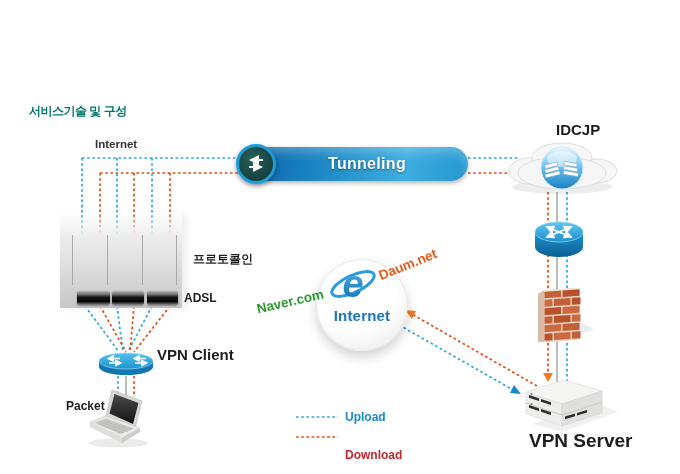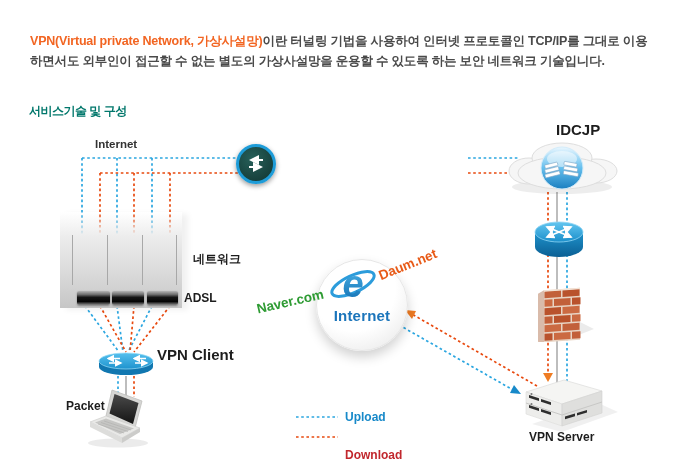--- a/index.html
+++ b/index.html
@@ -47,21 +47,20 @@
   .legend-txt{font-size:12px;font-weight:bold;text-align:center;}
   .legend-up{left:345px;top:410px;color:#1789c9;}
   .legend-down{left:345px;top:448px;color:#c1272d;}
   svg{display:block;}
 </style>
 </head>
 <body>
 
 <div class="stage">
 
-  <p class="abs intro"><span class="hl">VPN(Virtual private Network, 가상사설망)</span><span>이란 터널링 기법을 사용하여 인터넷 프로토콜인 TCP/IP를 그대로 이용하면서도 외부인이 접근할 수 없는 별도의 가상사설망을 운용할 수 있도록 하는 보안 네트워크 기술입니다.</span></p>
 
   <h2 class="abs sec-title">서비스기술 및 구성</h2>
 
   <svg class="abs" style="left:0;top:0" width="680" height="474" viewBox="0 0 680 474">
 
     <g stroke="#9a9a9a" stroke-width="1.3">
       <line x1="126" y1="376" x2="126" y2="397"></line>
       <line x1="557" y1="192" x2="557" y2="389"></line>
     </g>
 
@@ -103,23 +102,24 @@
     <span class="tick" style="left:12px"></span>
     <span class="tick" style="left:47px"></span>
     <span class="tick" style="left:82px"></span>
     <span class="tick" style="left:116px"></span>
   </div>
   <div class="abs modem" style="left:77px;width:33px;"></div>
   <div class="abs modem" style="left:112px;width:32px;"></div>
   <div class="abs modem" style="left:147px;width:31px;"></div>
 
   <div class="abs lbl lbl-sm" style="left:95px;top:138px;color:#333;">Internet</div>
-  <div class="abs lbl lbl-md" style="left:193px;top:251px;">네트워크</div>
+  <div class="abs lbl lbl-md" style="left:193px;top:251px;">프로토콜인</div>
   <div class="abs lbl lbl-md" style="left:184px;top:291px;">ADSL</div>
 
+  <div class="abs pill">Tunneling</div>
   <div class="abs pill-circle">
     <svg width="28" height="28" viewBox="0 0 28 28" style="margin:3px 0 0 3px">
       <defs>
         <marker id="aw" markerWidth="5" markerHeight="5" refX="4" refY="2.5" orient="auto">
           <path d="M0,0 L5,2.5 L0,5 Z" fill="#fff"></path>
         </marker>
       </defs>
       <line x1="21" y1="10" x2="9" y2="10" stroke="#fff" stroke-width="2" marker-end="url(#aw)"></line>
       <line x1="7" y1="17" x2="19" y2="17" stroke="#fff" stroke-width="2" marker-end="url(#aw)"></line>
     </svg>
@@ -218,21 +218,21 @@
       <polygon points="31,23 41,26.3 41,29 31,25.7"></polygon>
       <polygon points="43,27 53,30.3 53,33 43,29.7"></polygon>
       <polygon points="31,33 41,36.3 41,39 31,35.7"></polygon>
       <polygon points="43,37 53,40.3 53,43 43,39.7"></polygon>
       <polygon points="67,44.6 77,41.6 77,44.2 67,47.2"></polygon>
       <polygon points="79,41 89,38 89,40.6 79,43.6"></polygon>
     </g>
     <circle cx="33.5" cy="22" r="1" fill="#777"></circle>
     <circle cx="33.5" cy="32" r="1" fill="#777"></circle>
   </svg>
-  <div class="abs lbl" style="left:529px;top:430px;font-size:12px;">VPN Server</div>
+  <div class="abs lbl" style="left:529px;top:430px;font-size:19px;">VPN Server</div>
 
   <div class="abs globe"></div>
   <svg class="abs" style="left:329px;top:263px" width="48" height="44" viewBox="0 0 48 44">
     <defs>
       <linearGradient id="eg" x1="0" y1="0" x2="0" y2="1">
         <stop offset="0" stop-color="#52bbee"></stop>
           <stop offset="1" stop-color="#0d6aae"></stop>
       </linearGradient>
     </defs>
     <ellipse cx="24" cy="21" rx="23" ry="8.5" fill="none" stroke="#2c9cdb" stroke-width="3" transform="rotate(-25 24 21)"></ellipse>

